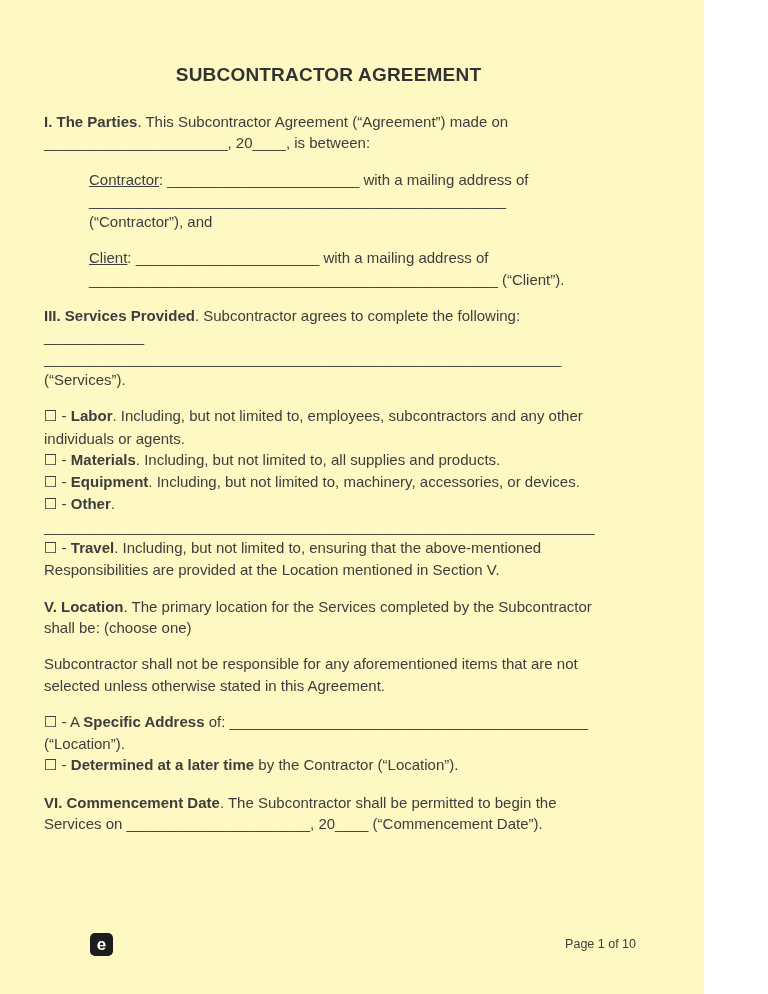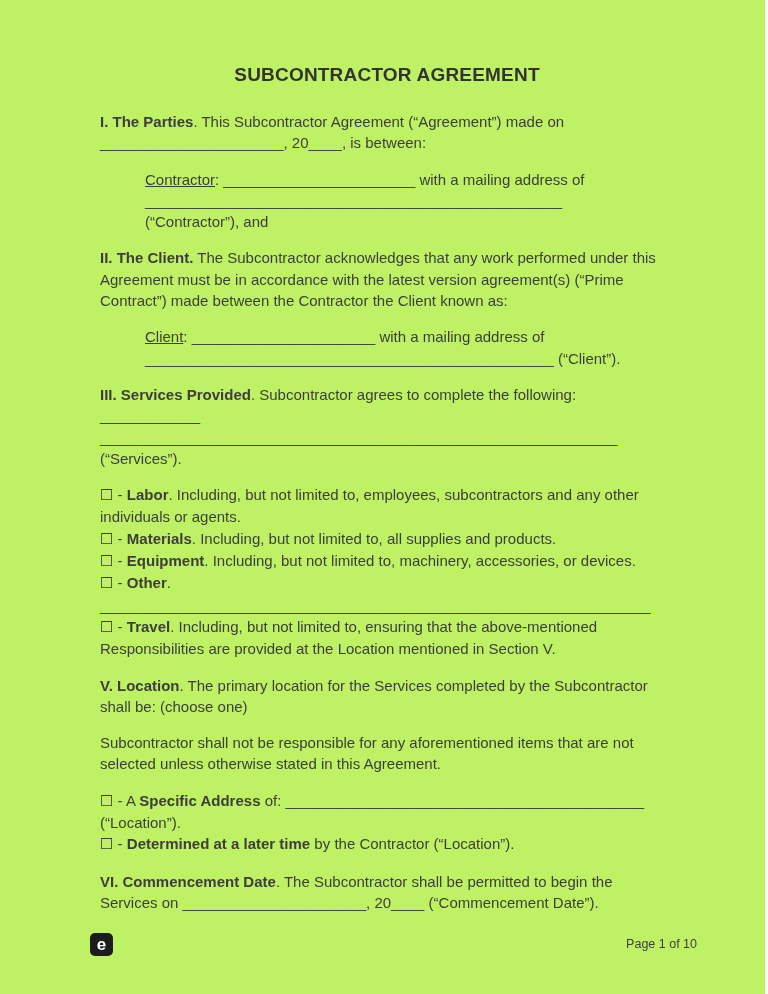--- a/index.html
+++ b/index.html
@@ -1,26 +1,26 @@
 <!DOCTYPE html>
 <html><head>
 <meta charset="utf-8">
 <style>
   html,body{margin:0;padding:0;background:#ffffff;}
   .page{
     position:relative;
-    width:765px;
+    width:704px;
     height:994px;
     box-sizing:border-box;
-    background:#bef264;
+    background:#fef9c3;
     font-family:"Liberation Sans", sans-serif;
     font-size:15px;
     line-height:1.42;
     color:#3d3d3d;
-    padding:62px 91px 0 100px;
+    padding:62px 91px 0 44px;
     overflow:hidden;
   }
   .doc-title{
     font-size:19px;
     font-weight:bold;
     text-align:center;
     letter-spacing:.2px;
     margin:0 0 22px 0;
     color:#333333;
   }
@@ -62,21 +62,20 @@
 
 <div class="page">
 
   <h1 class="doc-title">SUBCONTRACTOR AGREEMENT</h1>
 
   <p class="para"><b>I. The Parties</b><span>. This Subcontractor Agreement (“Agreement”) made on ______________________, 20____, is between:</span></p>
 
   <p class="para indent"><span class="u">Contractor</span><span>: _______________________ with a mailing address of __________________________________________________ (“Contractor”), and</span></p>
 
 
-  <p class="para"><b>II. The Client.</b><span> The Subcontractor acknowledges that any work performed under this Agreement must be in accordance with the latest version agreement(s) (“Prime Contract”) made between the Contractor the Client known as:</span></p>
 
   <p class="para indent"><span class="u">Client</span><span>: ______________________ with a mailing address of _________________________________________________ (“Client”).</span></p>
 
   <p class="para"><b>III. Services Provided</b><span>. Subcontractor agrees to complete the following: ____________ ______________________________________________________________ (“Services”).</span></p>
 
 
   <div class="group indent">
     <p class="para"><span class="chk">☐</span><span> - </span><b>Labor</b><span>. Including, but not limited to, employees, subcontractors and any other individuals or agents.</span></p>
     <p class="para"><span class="chk">☐</span><span> - </span><b>Materials</b><span>. Including, but not limited to, all supplies and products.</span></p>
     <p class="para"><span class="chk">☐</span><span> - </span><b>Equipment</b><span>. Including, but not limited to, machinery, accessories, or devices.</span></p>

